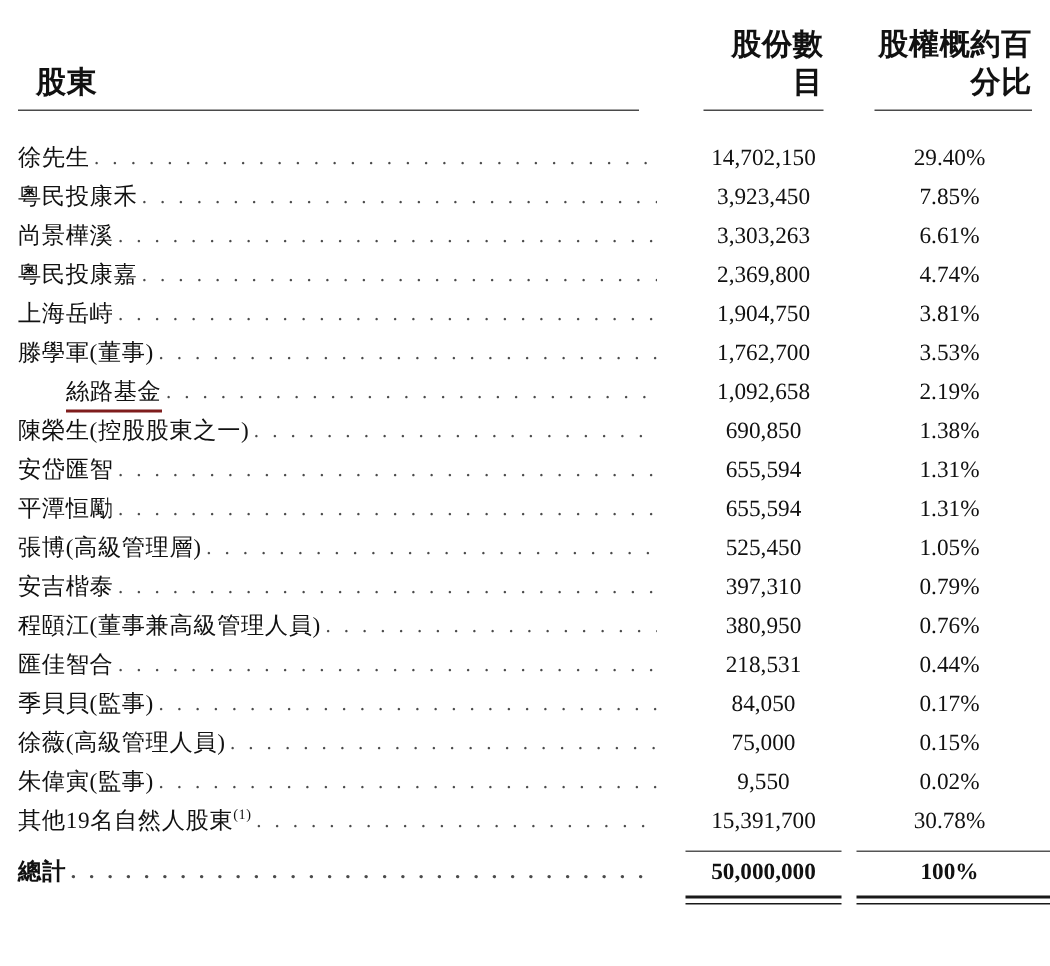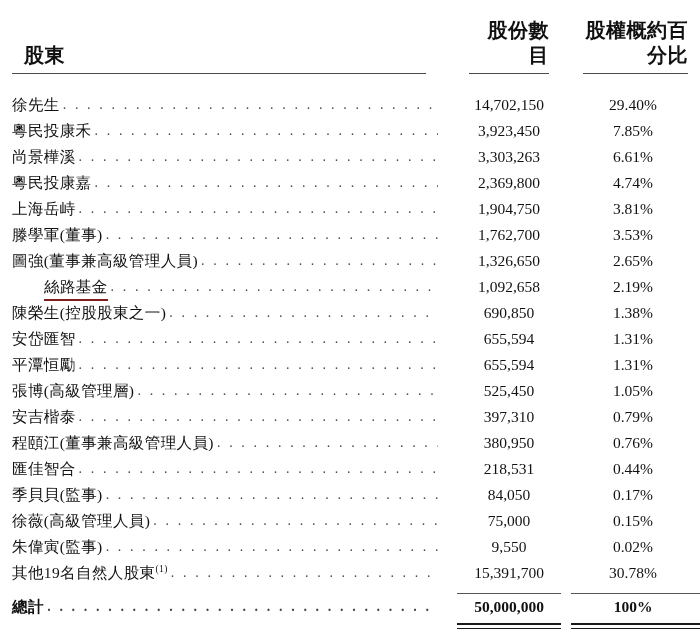--- a/index.html
+++ b/index.html
@@ -274,32 +274,20 @@
             <span class="name-text">滕學軍(董事)</span>
             <span class="leader"></span>
           </span>
         </td>
         <td></td>
         <td class="c-shares">1,762,700</td>
         <td></td>
         <td class="c-pct">3.53%</td>
       </tr>
 
-      <tr class="row-h">
-        <td class="c-name">
-          <span class="name-wrap">
-            <span class="name-text">圖強(董事兼高級管理人員)</span>
-            <span class="leader"></span>
-          </span>
-        </td>
-        <td></td>
-        <td class="c-shares">1,326,650</td>
-        <td></td>
-        <td class="c-pct">2.65%</td>
-      </tr>
 
       <tr class="row-h">
         <td class="c-name">
           <span class="name-wrap">
             <span class="name-text linked">絲路基金</span>
             <span class="leader"></span>
           </span>
         </td>
         <td></td>
         <td class="c-shares">1,092,658</td>

